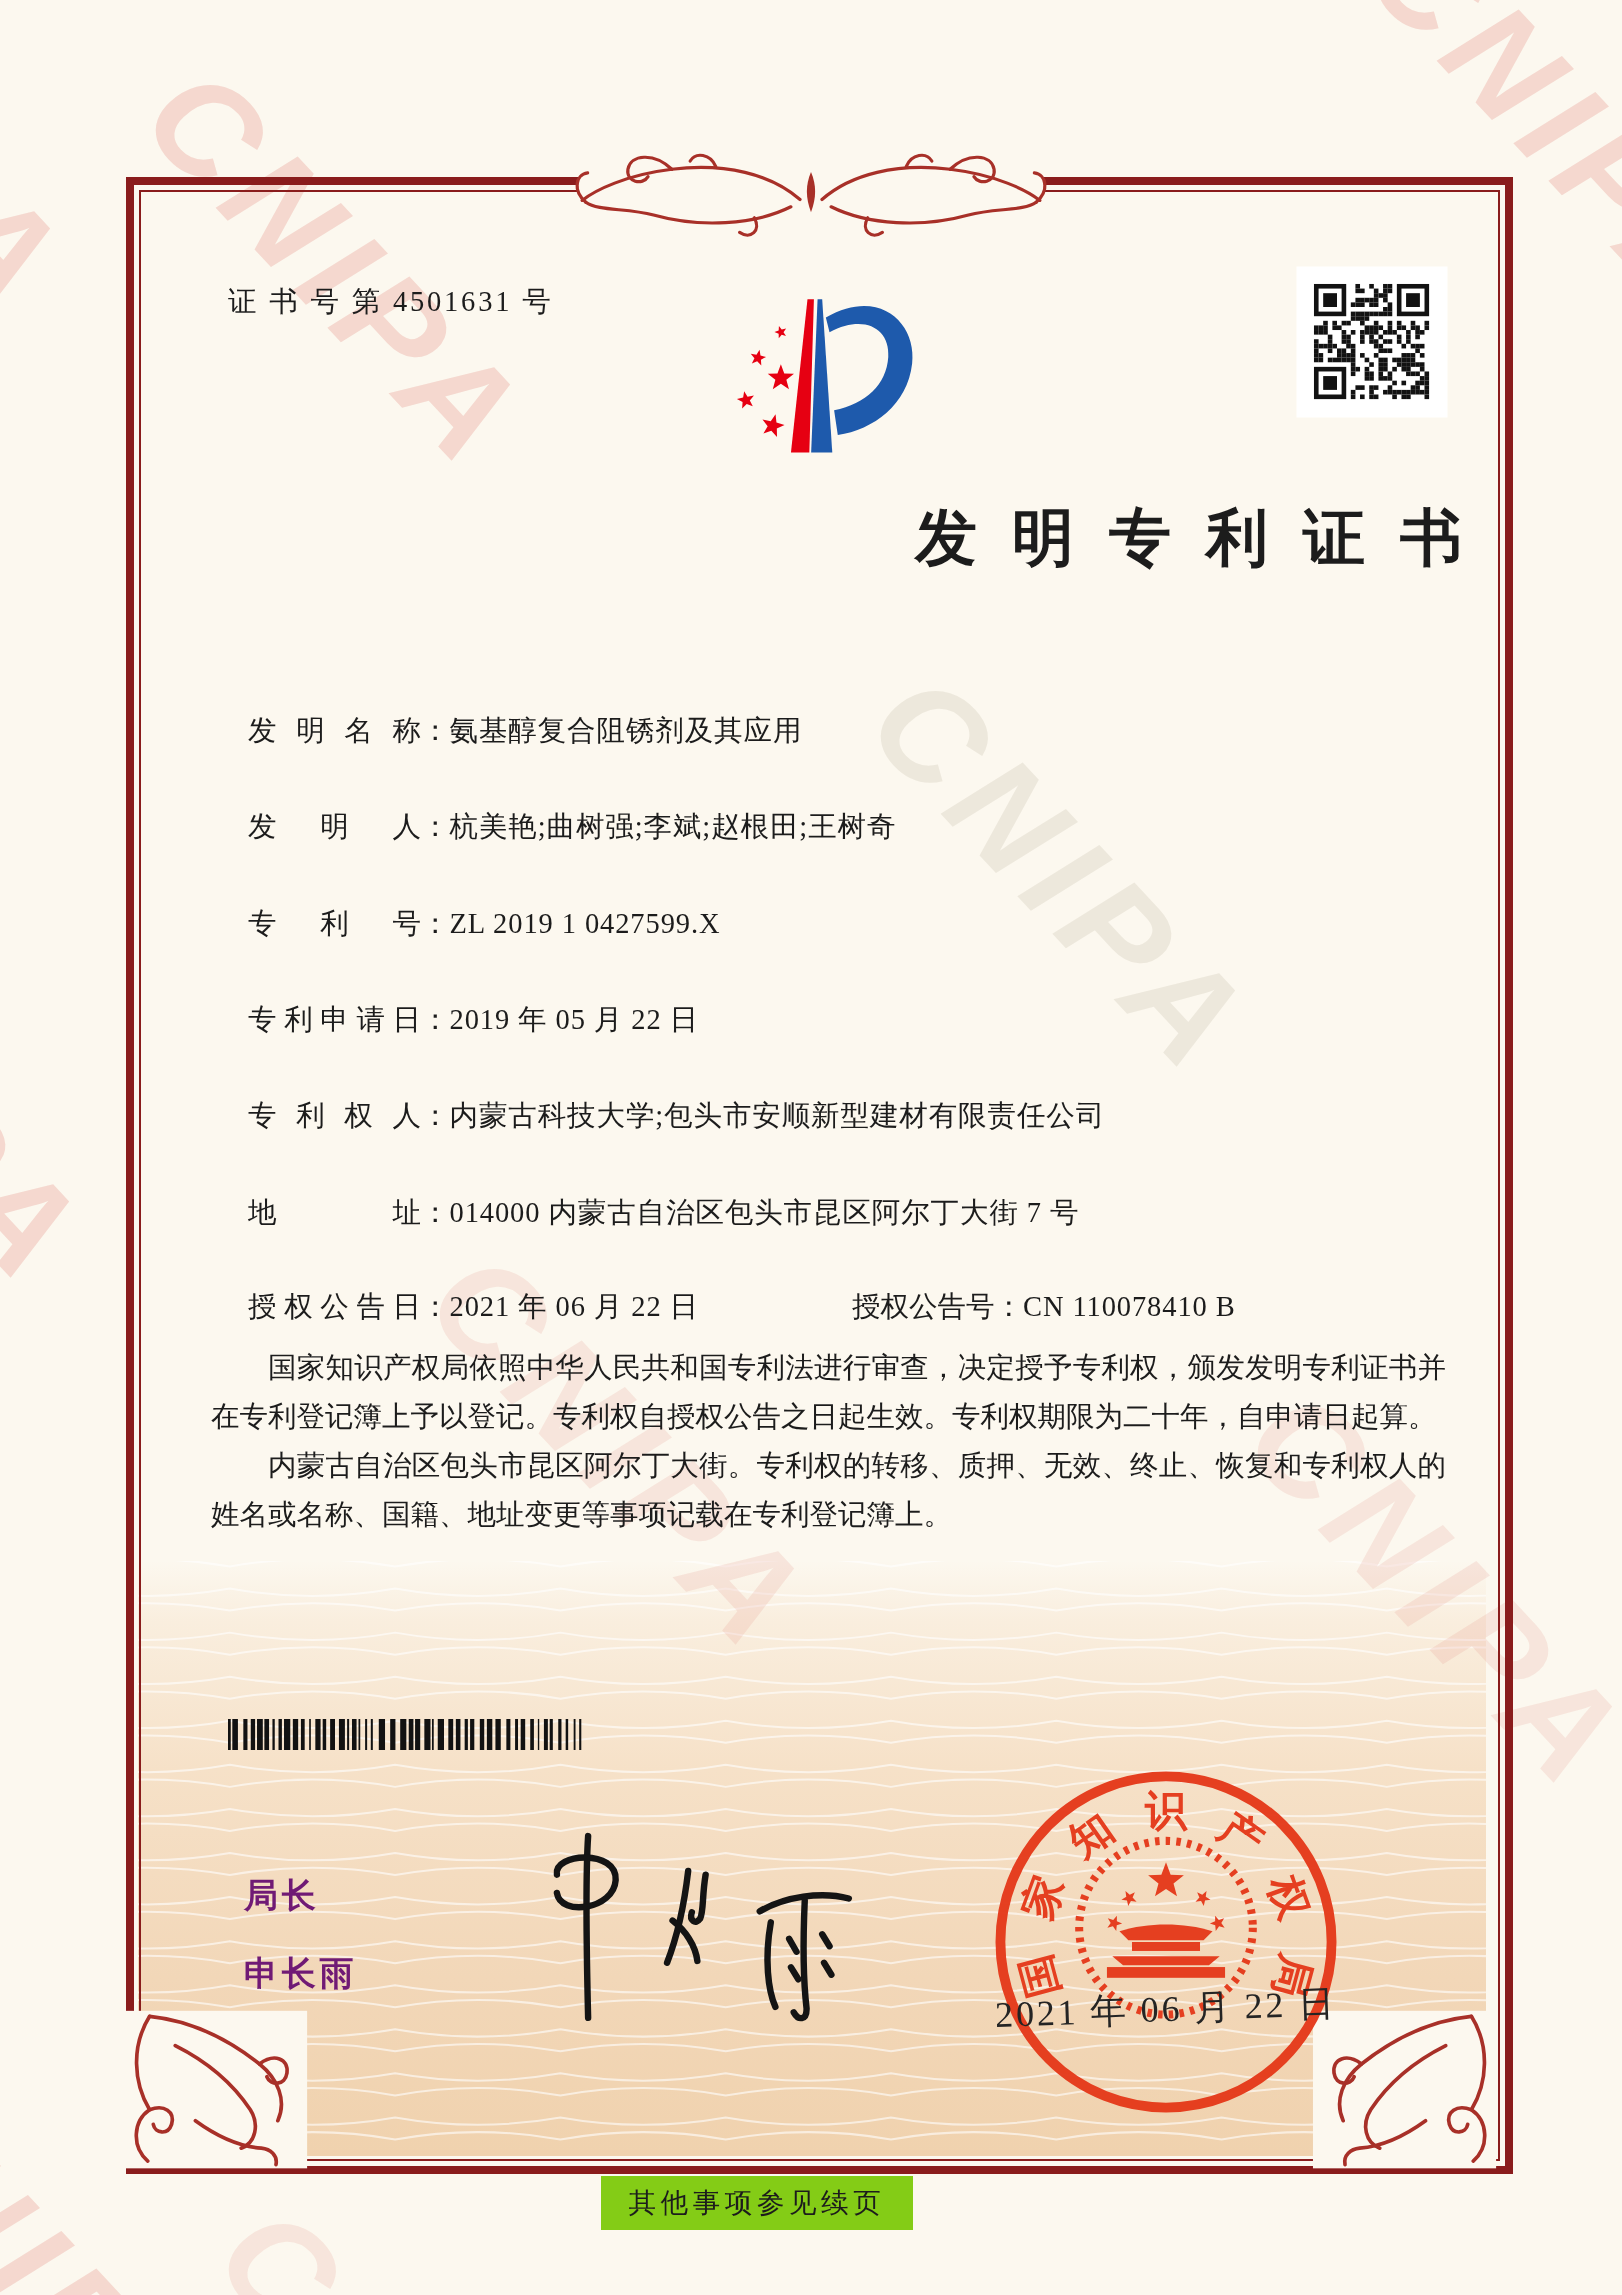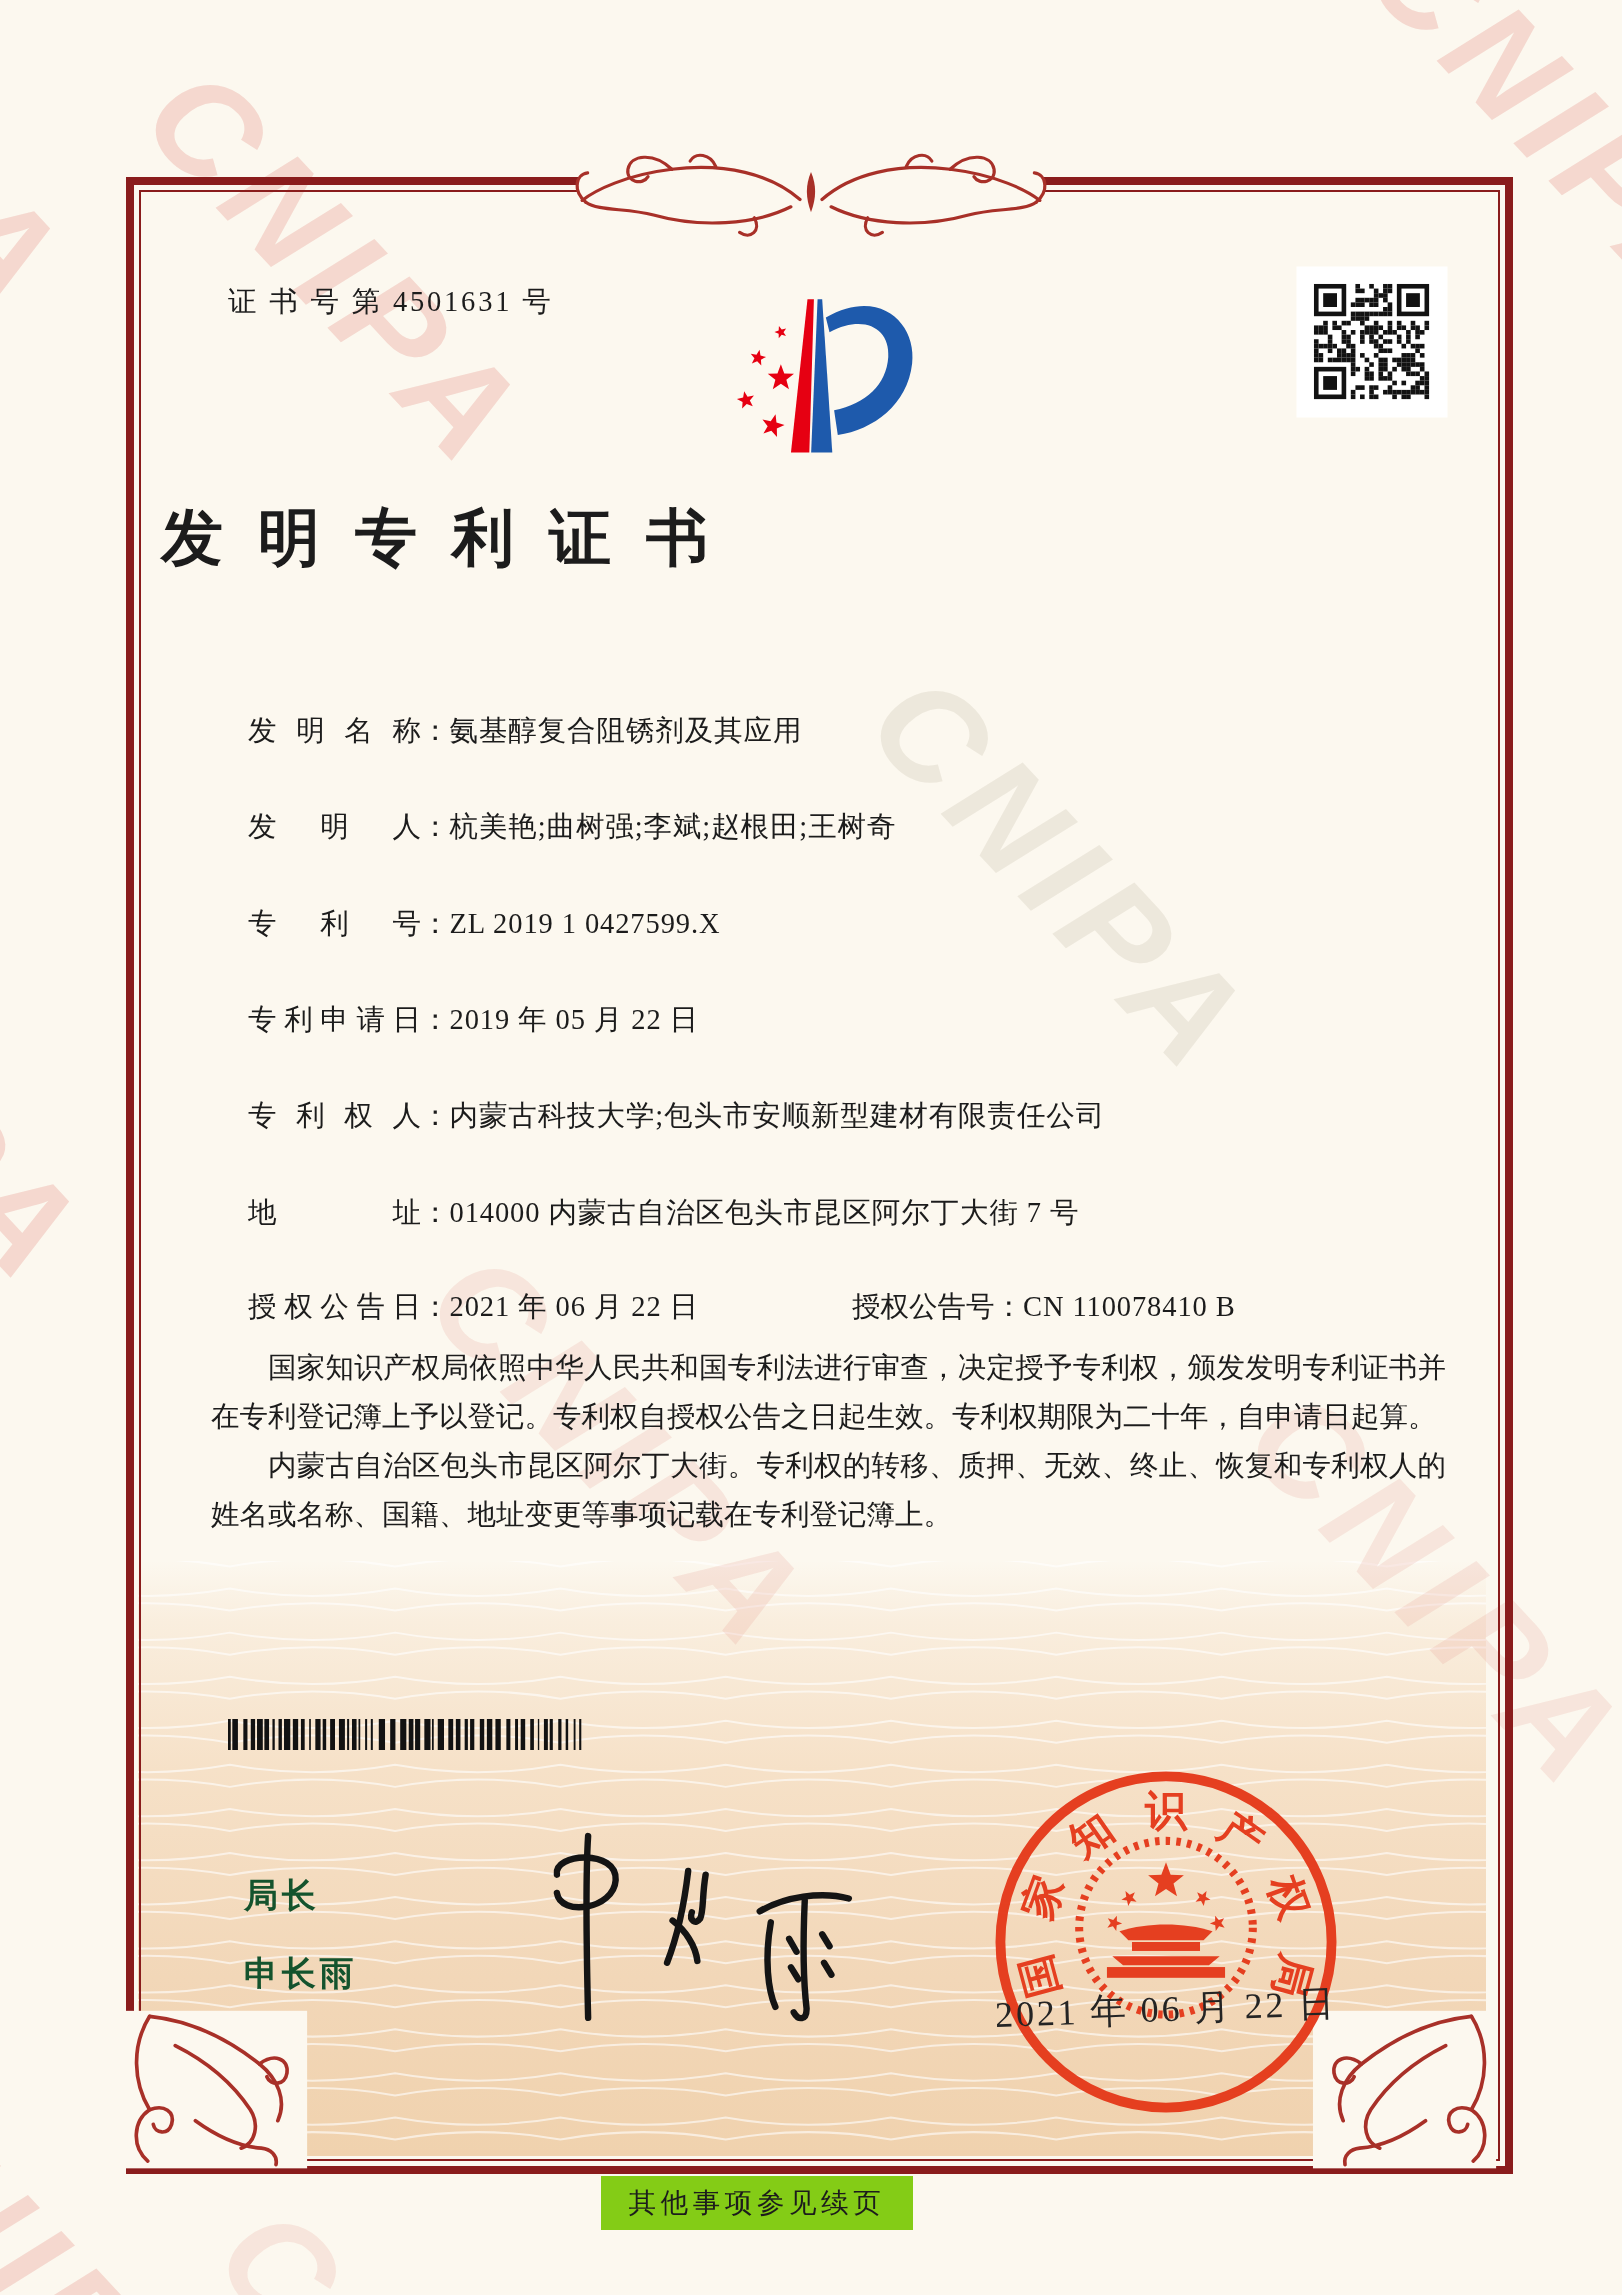--- a/index.html
+++ b/index.html
@@ -40,21 +40,21 @@
   }
   .ornament{position:absolute;z-index:2;pointer-events:none;}
   
   #cert-no{
     position:absolute;left:228px;top:283px;font-size:28.5px;letter-spacing:2.8px;z-index:3;
   }
   #logo{position:absolute;left:701px;top:275px;width:235px;height:197px;z-index:3;}
   #qr{position:absolute;left:1302px;top:272px;width:140px;height:140px;background:#fff;
       box-shadow:0 0 0 5.5px #fff;z-index:3;}
   #title{
-    position:absolute;left:126px;top:496px;width:1371px;text-align:left;
+    position:absolute;left:126px;top:496px;width:1371px;text-align:right;
     font-size:62px;font-weight:bold;letter-spacing:35px;text-indent:35px;z-index:3;
   }
   
   .row{position:absolute;left:0;width:1623px;height:40px;font-size:28.5px;z-index:3;white-space:nowrap;margin-left:20px;}
   .row .cell{position:absolute;left:228px;}
   .flabel{
     display:inline-block;width:173px;text-align:justify;text-align-last:justify;
     vertical-align:bottom;
   }
   .fvalue{letter-spacing:0.9px;}
@@ -63,21 +63,21 @@
   #body-text{
     position:absolute;left:211px;top:1343px;width:1235px;z-index:3;
     font-size:28.5px;line-height:49px;text-align:justify;
   }
   #body-text p{margin:0;text-indent:2em;}
   
   #barcode{position:absolute;left:228px;top:1719px;width:360px;height:31px;z-index:3;}
   
   .director{
     position:absolute;left:244px;font-size:34px;z-index:3;
-    font-family:"Liberation Sans","DejaVu Sans",sans-serif;font-weight:600;color:#14532d;
+    font-family:"Liberation Sans","DejaVu Sans",sans-serif;font-weight:600;color:#701a75;
     letter-spacing:3.7px;
   }
   #signature{position:absolute;left:500px;top:1823px;width:358px;height:207px;z-index:3;}
   
   #seal{position:absolute;left:987px;top:1763px;width:358px;height:358px;z-index:4;opacity:0.96;}
   #seal-date{
     position:absolute;left:964px;top:1985px;width:404px;text-align:center;z-index:5;
     font-size:36px;letter-spacing:2.8px;color:#242424;transform:rotate(-2deg);
   }
   

